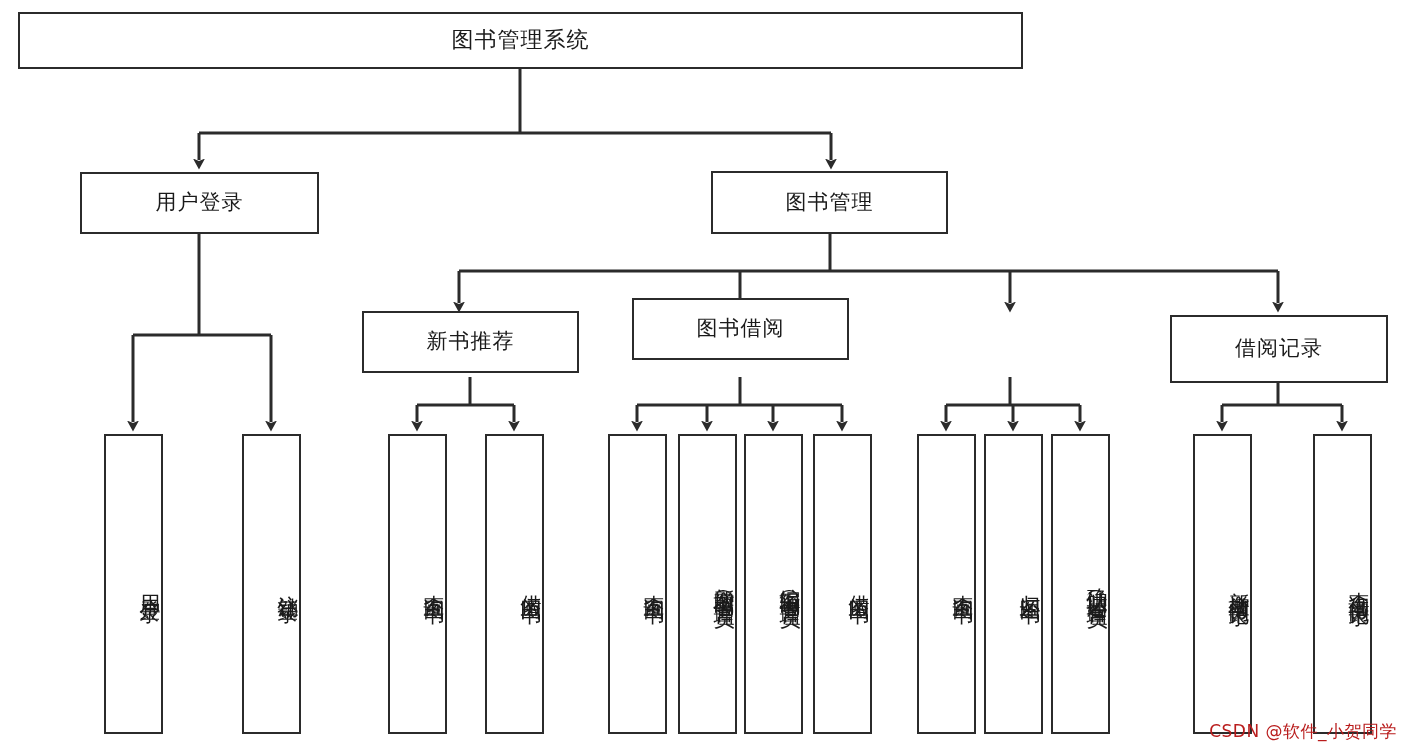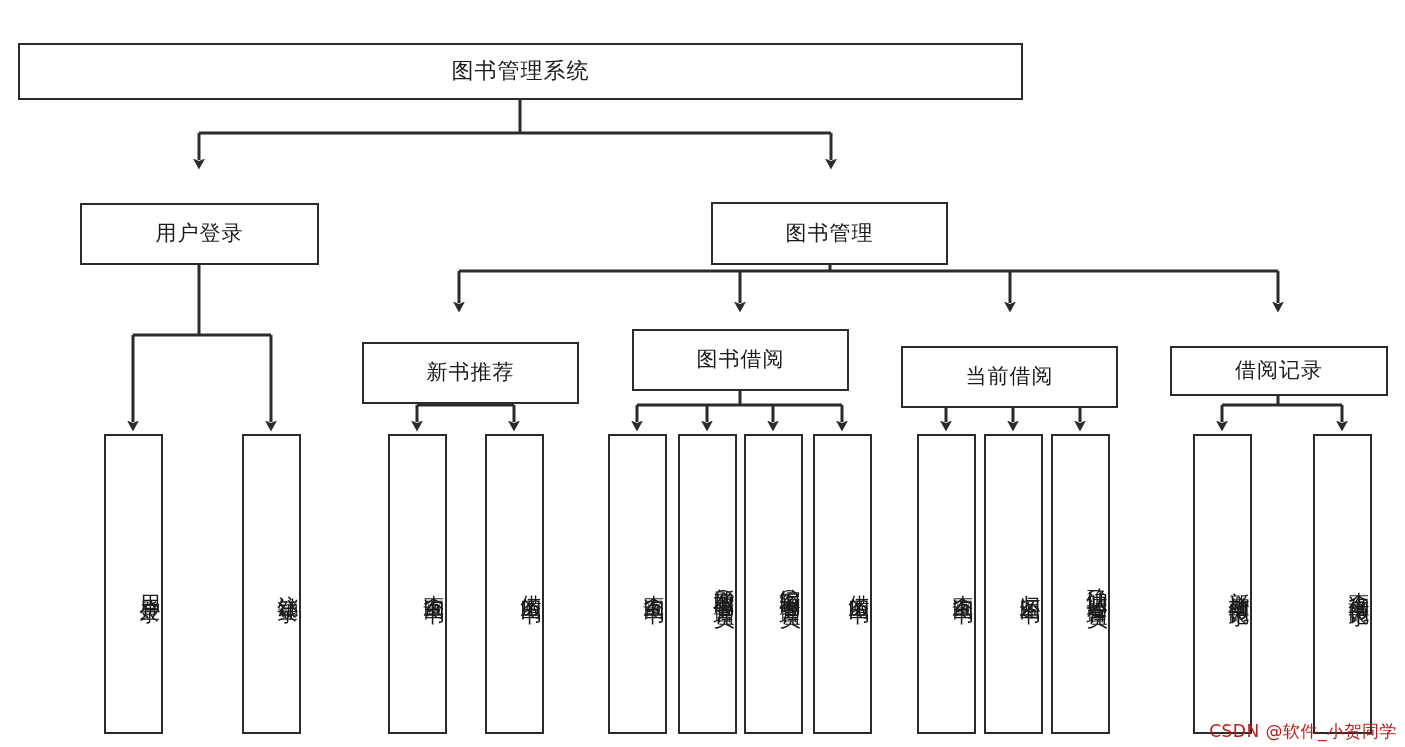--- a/index.html
+++ b/index.html
@@ -35,21 +35,20 @@
     align-items: center;
     justify-content: center;
     color: #1a1a1a;
     z-index: 2;
   }
   .node.horizontal {
     font-size: 21px;
     letter-spacing: 1px;
     line-height: 1.2;
     text-align: center;
-    margin-top: 31px;
   }
   .node.root {
     font-size: 22px;
   }
   .node.leaf {
     writing-mode: vertical-rl;
     text-orientation: upright;
     font-size: 21px;
     letter-spacing: 3px;
     line-height: 1.05;
@@ -139,24 +138,21 @@
   <div class="node horizontal" style="left:711px; top:171px; width:237px; height:63px;">
     <span>图书管理</span>
   </div>
 
   <div class="node horizontal" style="left:362px; top:311px; width:217px; height:62px;">
     <span>新书推荐</span>
   </div>
   <div class="node horizontal" style="left:632px; top:298px; width:217px; height:62px;">
     <span>图书借阅</span>
   </div>
-  <div class="node horizontal" style="left:901px; top:315px; width:217px; height:62px;">
-    <span>当前借阅</span>
-  </div>
-  <div class="node horizontal" style="left:1170px; top:315px; width:218px; height:50px;">
+  <div class="node horizontal" style="left:1170px; top:315px; width:218px; height:68px;">
     <span>借阅记录</span>
   </div>
 
   <div class="node leaf" style="left:104px; top:434px; width:59px; height:300px;">
     <span class="leaf-text">用户登录</span>
   </div>
   <div class="node leaf" style="left:242px; top:434px; width:59px; height:300px;">
     <span class="leaf-text">注销登录</span>
   </div>
 

